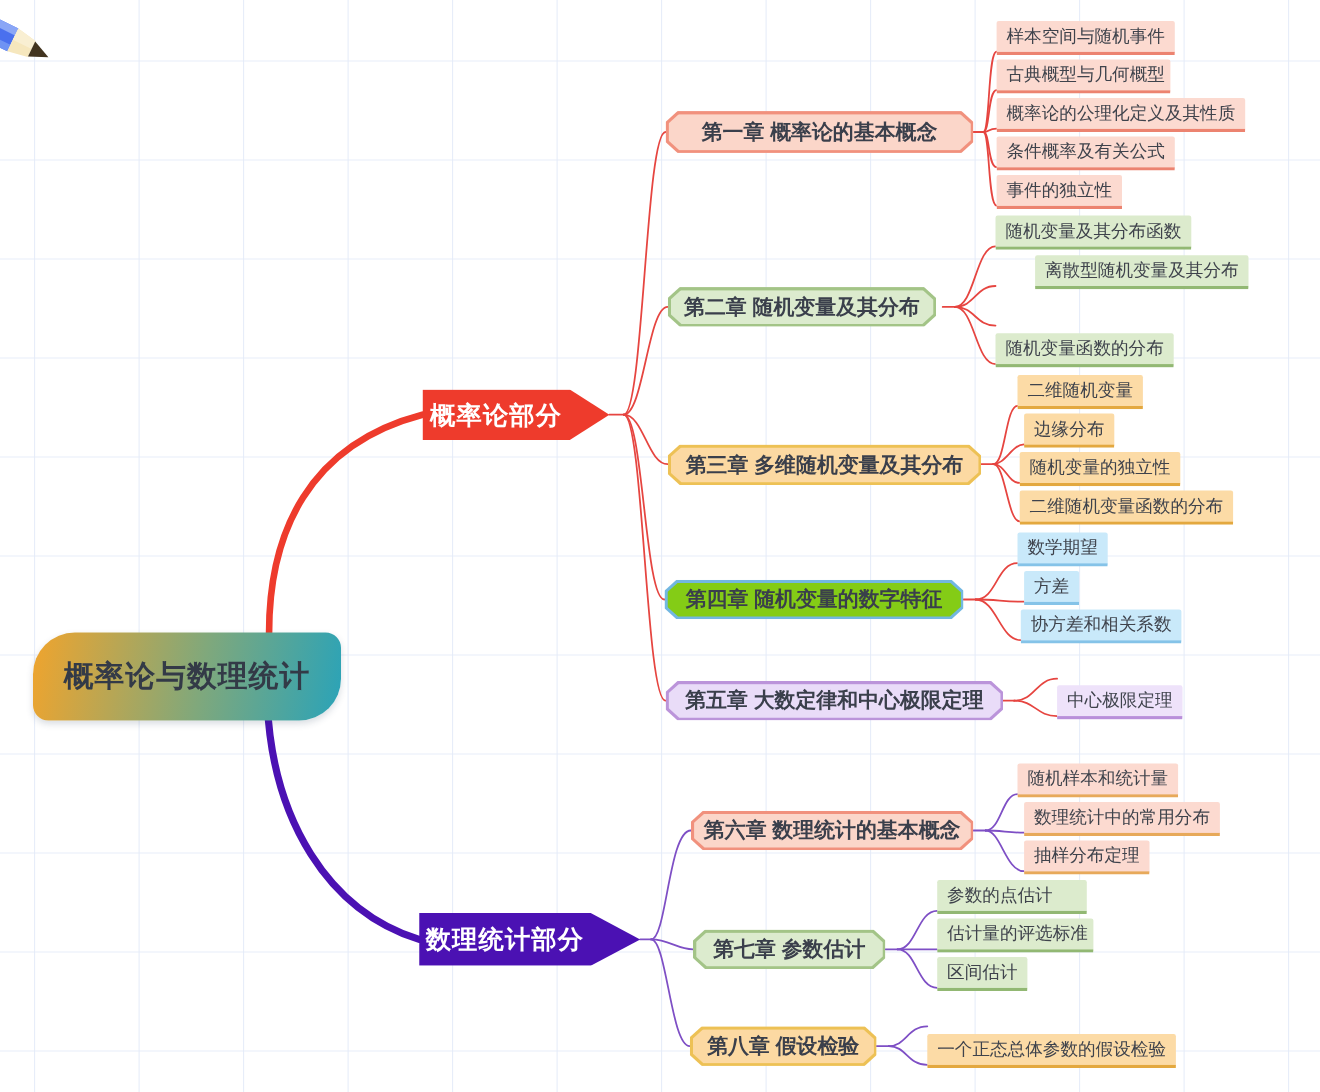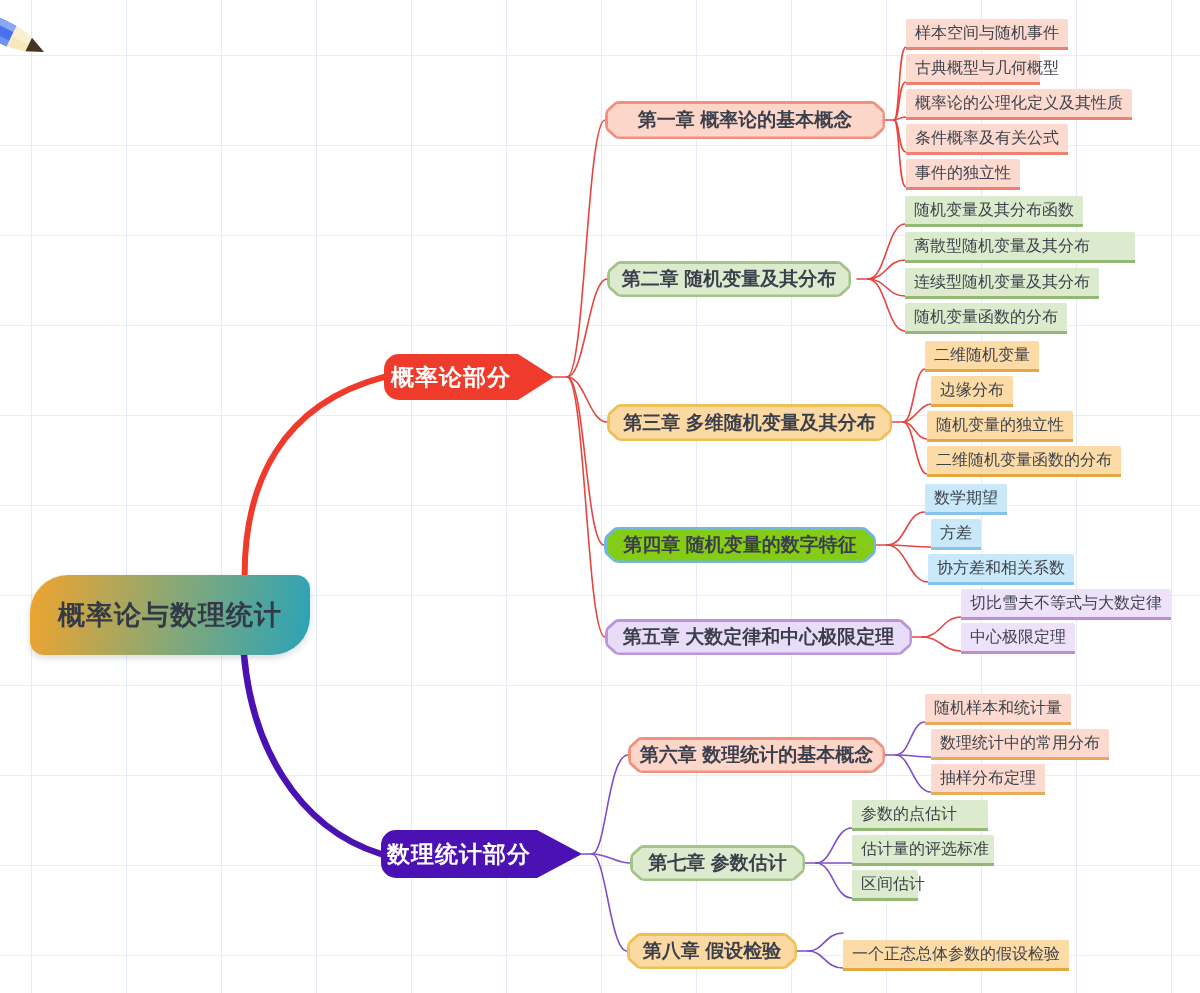--- a/index.html
+++ b/index.html
@@ -10,21 +10,21 @@
     font-family:"Liberation Sans","DejaVu Sans",sans-serif;
     background-color:#ffffff;
     background-image:
       linear-gradient(to right,#e4ebf8 1px,transparent 1px),
       linear-gradient(to bottom,#e7edf9 1px,transparent 1px);
     background-size:95px 90px;
     background-position:31px 55px;
   }
   svg.connectors{position:absolute;left:0;top:0;z-index:1;}
   .pencil{position:absolute;left:-36px;top:-8px;z-index:3;}
-  .node{position:absolute;z-index:2;box-sizing:border-box;border-radius:15px;}
+  .node{position:absolute;z-index:2;box-sizing:border-box;}
 
   
   .root{
     left:30px;top:575px;width:280px;height:80px;
     border-radius:38px 14px 38px 14px;
     background:linear-gradient(100deg,#f0a42d 0%,#7fa87c 55%,#2aa3b8 100%);
     display:flex;align-items:center;justify-content:center;
     font-size:27px;font-weight:700;color:#333a47;letter-spacing:1px;
     box-shadow:0 3px 7px rgba(40,60,90,.18);
   }
@@ -157,66 +157,64 @@
 
   <div class="node root">概率论与数理统计</div>
 
   <div class="node branch red">概率论部分</div>
   <div class="node branch purple">数理统计部分</div>
 
   <div class="node chapter c-pink" style="left:605px;top:101px;width:280px;height:38px">
     <div class="chapter-fill">第一章 概率论的基本概念</div>
   </div>
   <div class="node topic t-pink-red" style="left:906px;top:19px;width:162px">样本空间与随机事件</div>
-  <div class="node topic t-pink-red" style="left:906px;top:54px;width:134px">古典概型与几何概型</div>
+  <div class="node topic t-pink-red" style="left:906px;top:54px;width:158px">古典概型与几何概型</div>
   <div class="node topic t-pink-red" style="left:906px;top:89px;width:226px">概率论的公理化定义及其性质</div>
   <div class="node topic t-pink-red" style="left:906px;top:124px;width:162px">条件概率及有关公式</div>
   <div class="node topic t-pink-red" style="left:906px;top:159px;width:114px">事件的独立性</div>
 
   <div class="node chapter c-green" style="left:607px;top:261px;width:244px;height:36px">
     <div class="chapter-fill">第二章 随机变量及其分布</div>
   </div>
   <div class="node topic t-green" style="left:905px;top:196px;width:178px">随机变量及其分布函数</div>
-  <div class="node topic t-green" style="left:905px;top:232px;width:230px">离散型随机变量及其分布</div>
-  <div class="node topic t-green" style="left:905px;top:268px;width:194px">连续型随机变量及其分布</div>
+  <div class="node topic t-green" style="left:941px;top:232px;width:194px">离散型随机变量及其分布</div>
   <div class="node topic t-green" style="left:905px;top:303px;width:162px">随机变量函数的分布</div>
 
   <div class="node chapter c-orange" style="left:607px;top:404px;width:285px;height:37px">
     <div class="chapter-fill">第三章 多维随机变量及其分布</div>
   </div>
   <div class="node topic t-orange" style="left:925px;top:341px;width:114px">二维随机变量</div>
   <div class="node topic t-orange" style="left:931px;top:376px;width:82px">边缘分布</div>
   <div class="node topic t-orange" style="left:927px;top:411px;width:146px">随机变量的独立性</div>
   <div class="node topic t-orange" style="left:927px;top:446px;width:194px">二维随机变量函数的分布</div>
 
   <div class="node chapter c-blue" style="left:604px;top:527px;width:272px;height:36px">
     <div class="chapter-fill">第四章 随机变量的数字特征</div>
   </div>
   <div class="node topic t-blue" style="left:925px;top:484px;width:82px">数学期望</div>
   <div class="node topic t-blue" style="left:931px;top:519px;width:50px">方差</div>
   <div class="node topic t-blue" style="left:928px;top:554px;width:146px">协方差和相关系数</div>
 
   <div class="node chapter c-lav" style="left:605px;top:619px;width:307px;height:36px">
     <div class="chapter-fill">第五章 大数定律和中心极限定理</div>
   </div>
-  <div class="node topic t-lav" style="left:961px;top:589px;width:210px">切比雪夫不等式与大数定律</div>
   <div class="node topic t-lav" style="left:961px;top:623px;width:114px">中心极限定理</div>
 
   <div class="node chapter c-pink" style="left:628px;top:737px;width:257px;height:36px">
     <div class="chapter-fill">第六章 数理统计的基本概念</div>
   </div>
   <div class="node topic t-pink-gold" style="left:925px;top:694px;width:146px">随机样本和统计量</div>
   <div class="node topic t-pink-gold" style="left:931px;top:729px;width:178px">数理统计中的常用分布</div>
   <div class="node topic t-pink-gold" style="left:931px;top:764px;width:114px">抽样分布定理</div>
 
   <div class="node chapter c-green" style="left:630px;top:845px;width:175px;height:36px">
     <div class="chapter-fill">第七章 参数估计</div>
   </div>
   <div class="node topic t-green" style="left:852px;top:800px;width:136px">参数的点估计</div>
   <div class="node topic t-green" style="left:852px;top:835px;width:142px">估计量的评选标准</div>
-  <div class="node topic t-green" style="left:852px;top:870px;width:66px">区间估计</div>
+  <div class="node topic t-green" style="left:852px;top:870px;width:82px">区间估计</div>
 
   <div class="node chapter c-orange" style="left:627px;top:933px;width:170px;height:36px">
     <div class="chapter-fill">第八章 假设检验</div>
   </div>
   <div class="node topic t-orange" style="left:843px;top:940px;width:226px">一个正态总体参数的假设检验</div>
 
 </div>
 
 </body></html>

